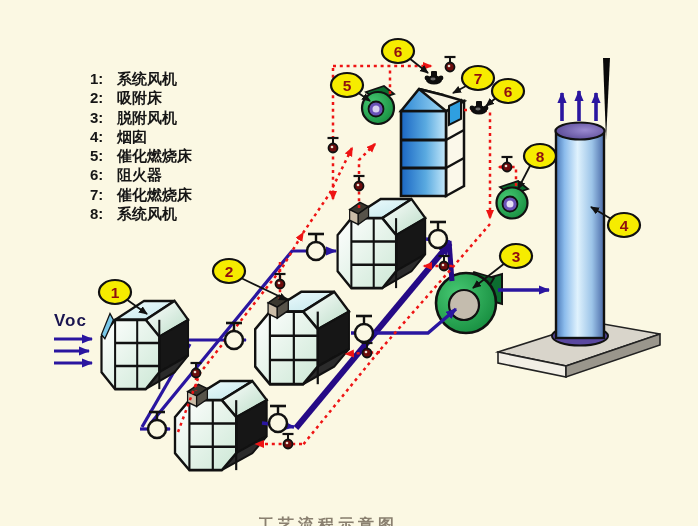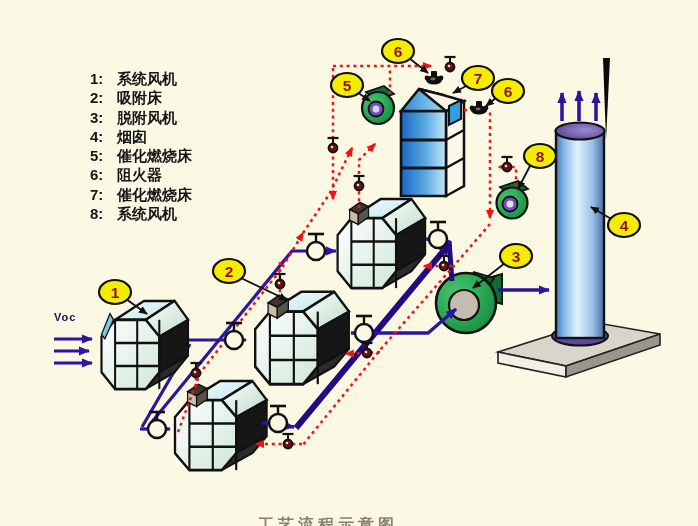--- a/index.html
+++ b/index.html
@@ -2,21 +2,21 @@
 <html><head>
 <meta charset="utf-8">
 <style>
   html,body{margin:0;padding:0;background:#888;}
   .canvas{position:relative;width:698px;height:526px;background:#fbf8e3;
     font-family:"Liberation Sans","DejaVu Sans",sans-serif;overflow:hidden;}
   .canvas svg{position:absolute;left:0;top:0;}
   .legend{position:absolute;left:90px;top:69px;z-index:5;}
   .legend-row{display:flex;font-weight:bold;font-size:15px;color:#161616;line-height:19.3px;}
   .legend-num{width:27px;}
-  .voc{position:absolute;left:54px;top:311px;z-index:5;font-weight:bold;font-size:11px;
+  .voc{position:absolute;left:54px;top:311px;z-index:5;font-weight:bold;font-size:17px;
     color:#1a1550;letter-spacing:1px;}
   .title{position:absolute;left:253px;top:471px;z-index:5;font-size:16px;letter-spacing:4px;
     color:#8a8070;border-bottom:2px solid #22c55e;padding:0 5px 3px 5px;font-weight:bold;margin-top:44px;}
 </style>
 </head>
 <body>
 
 <div class="canvas">
 
   <div class="legend">

